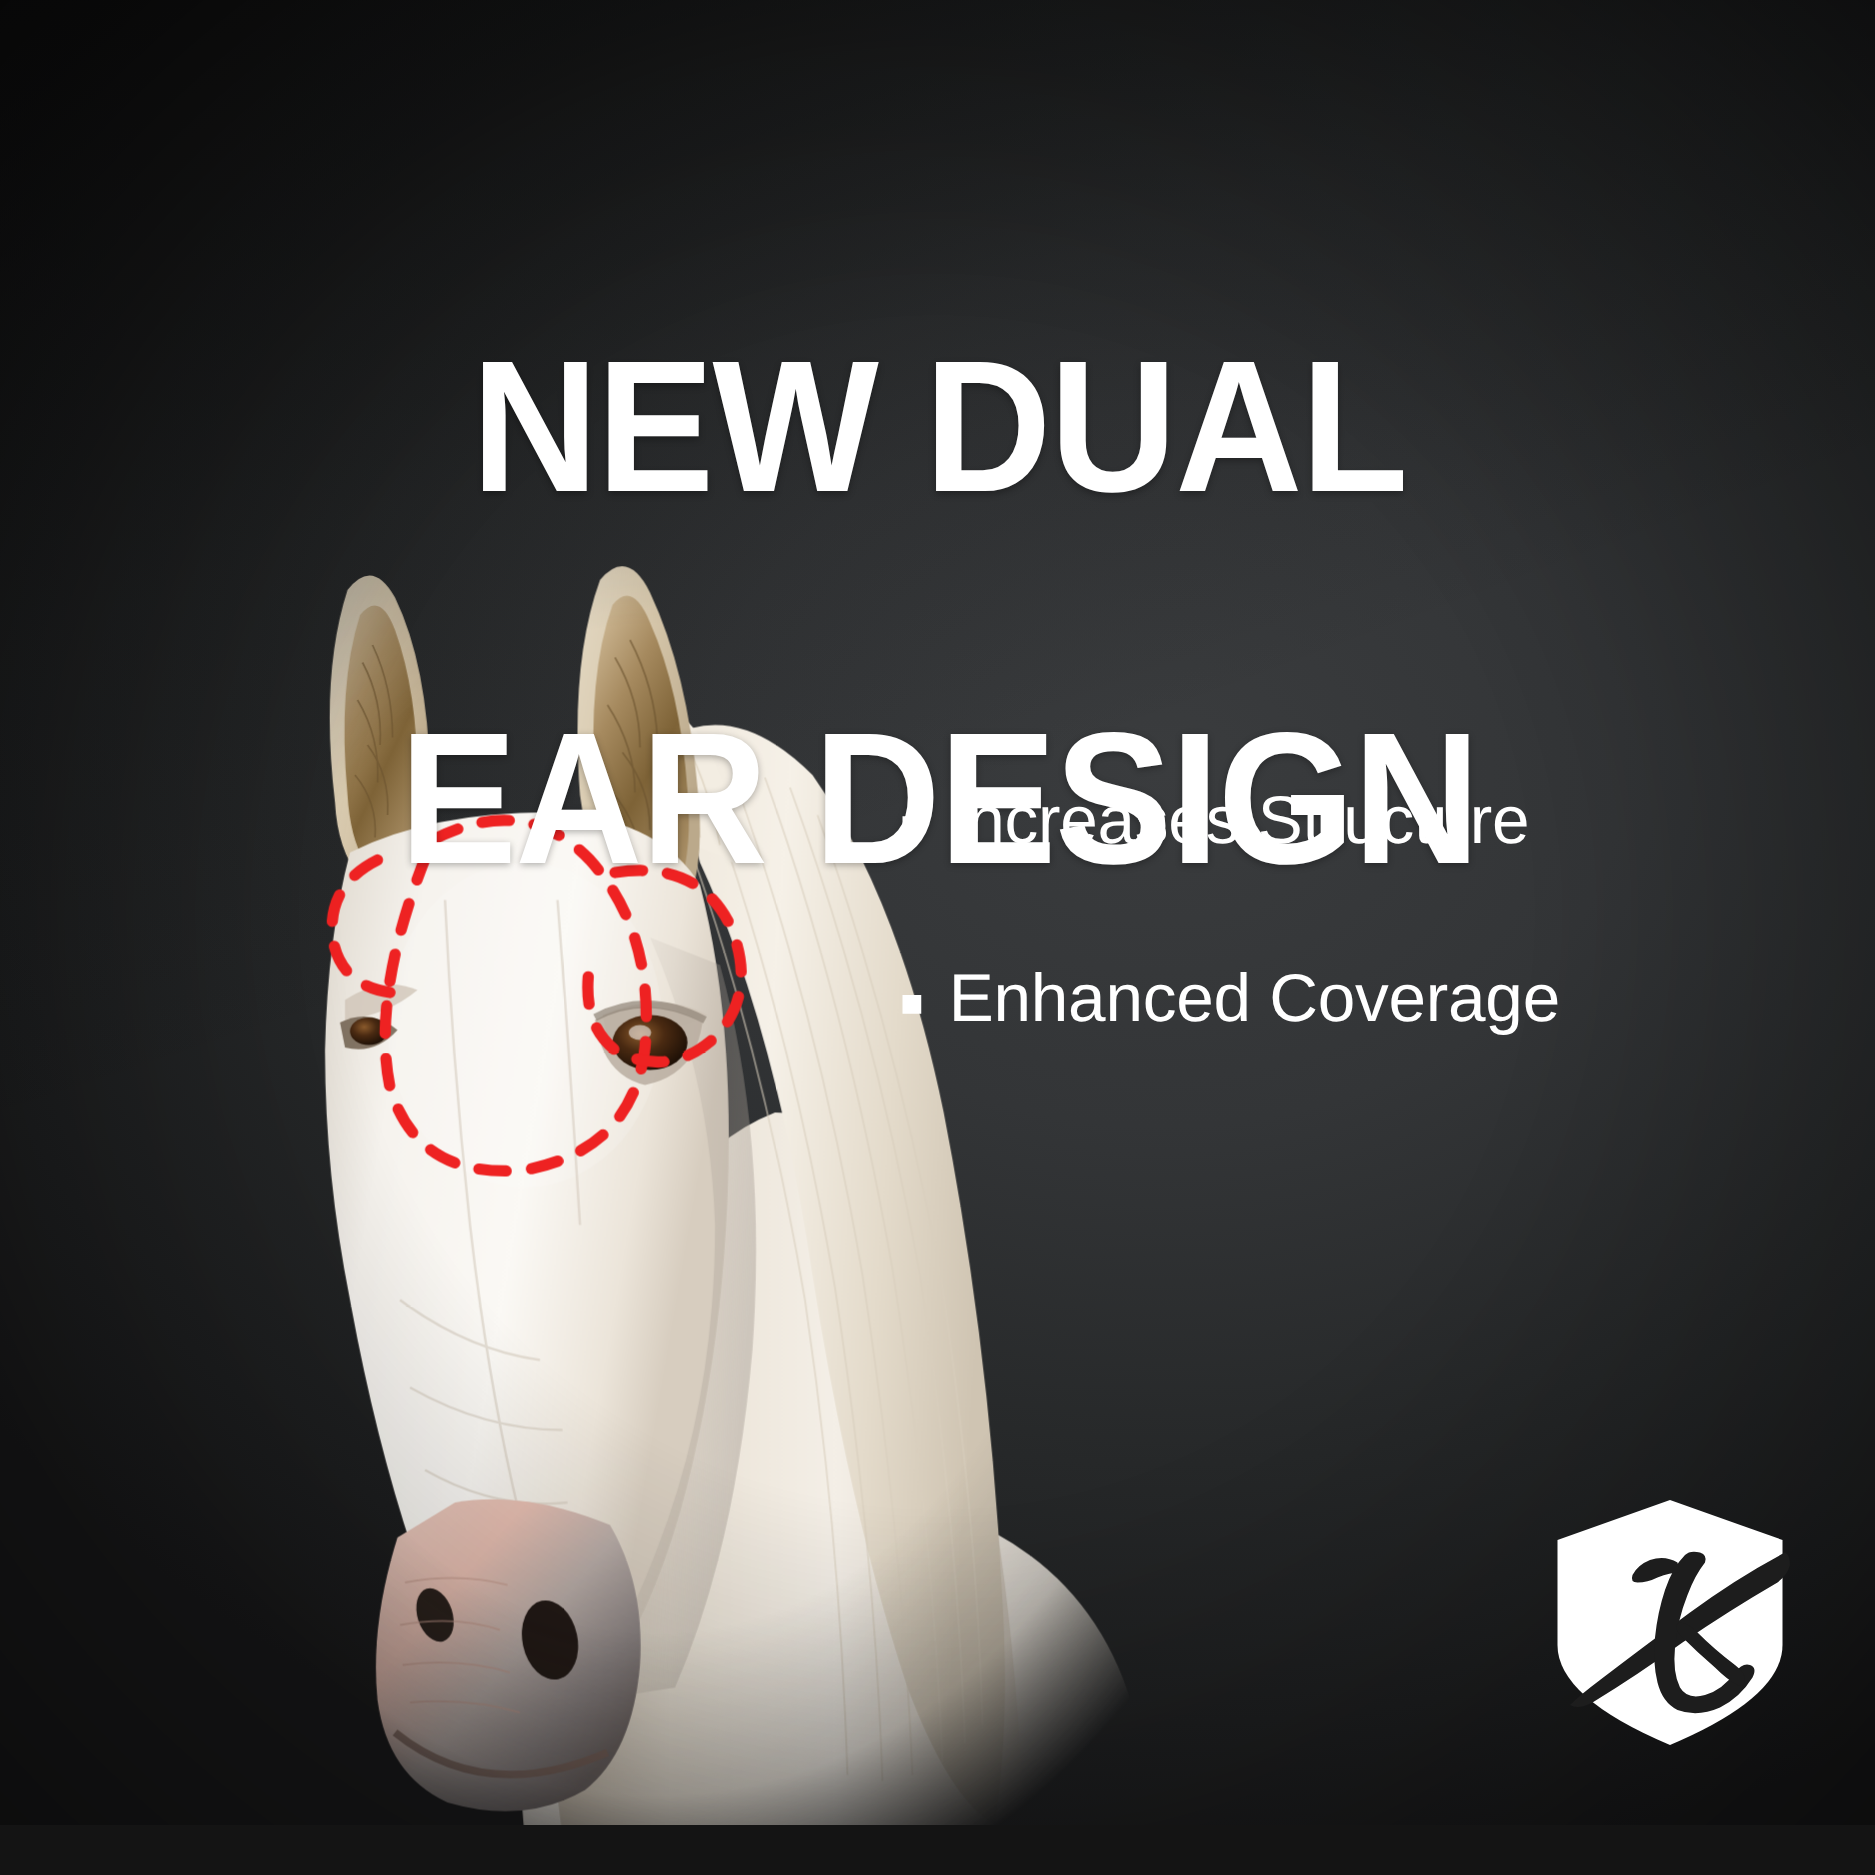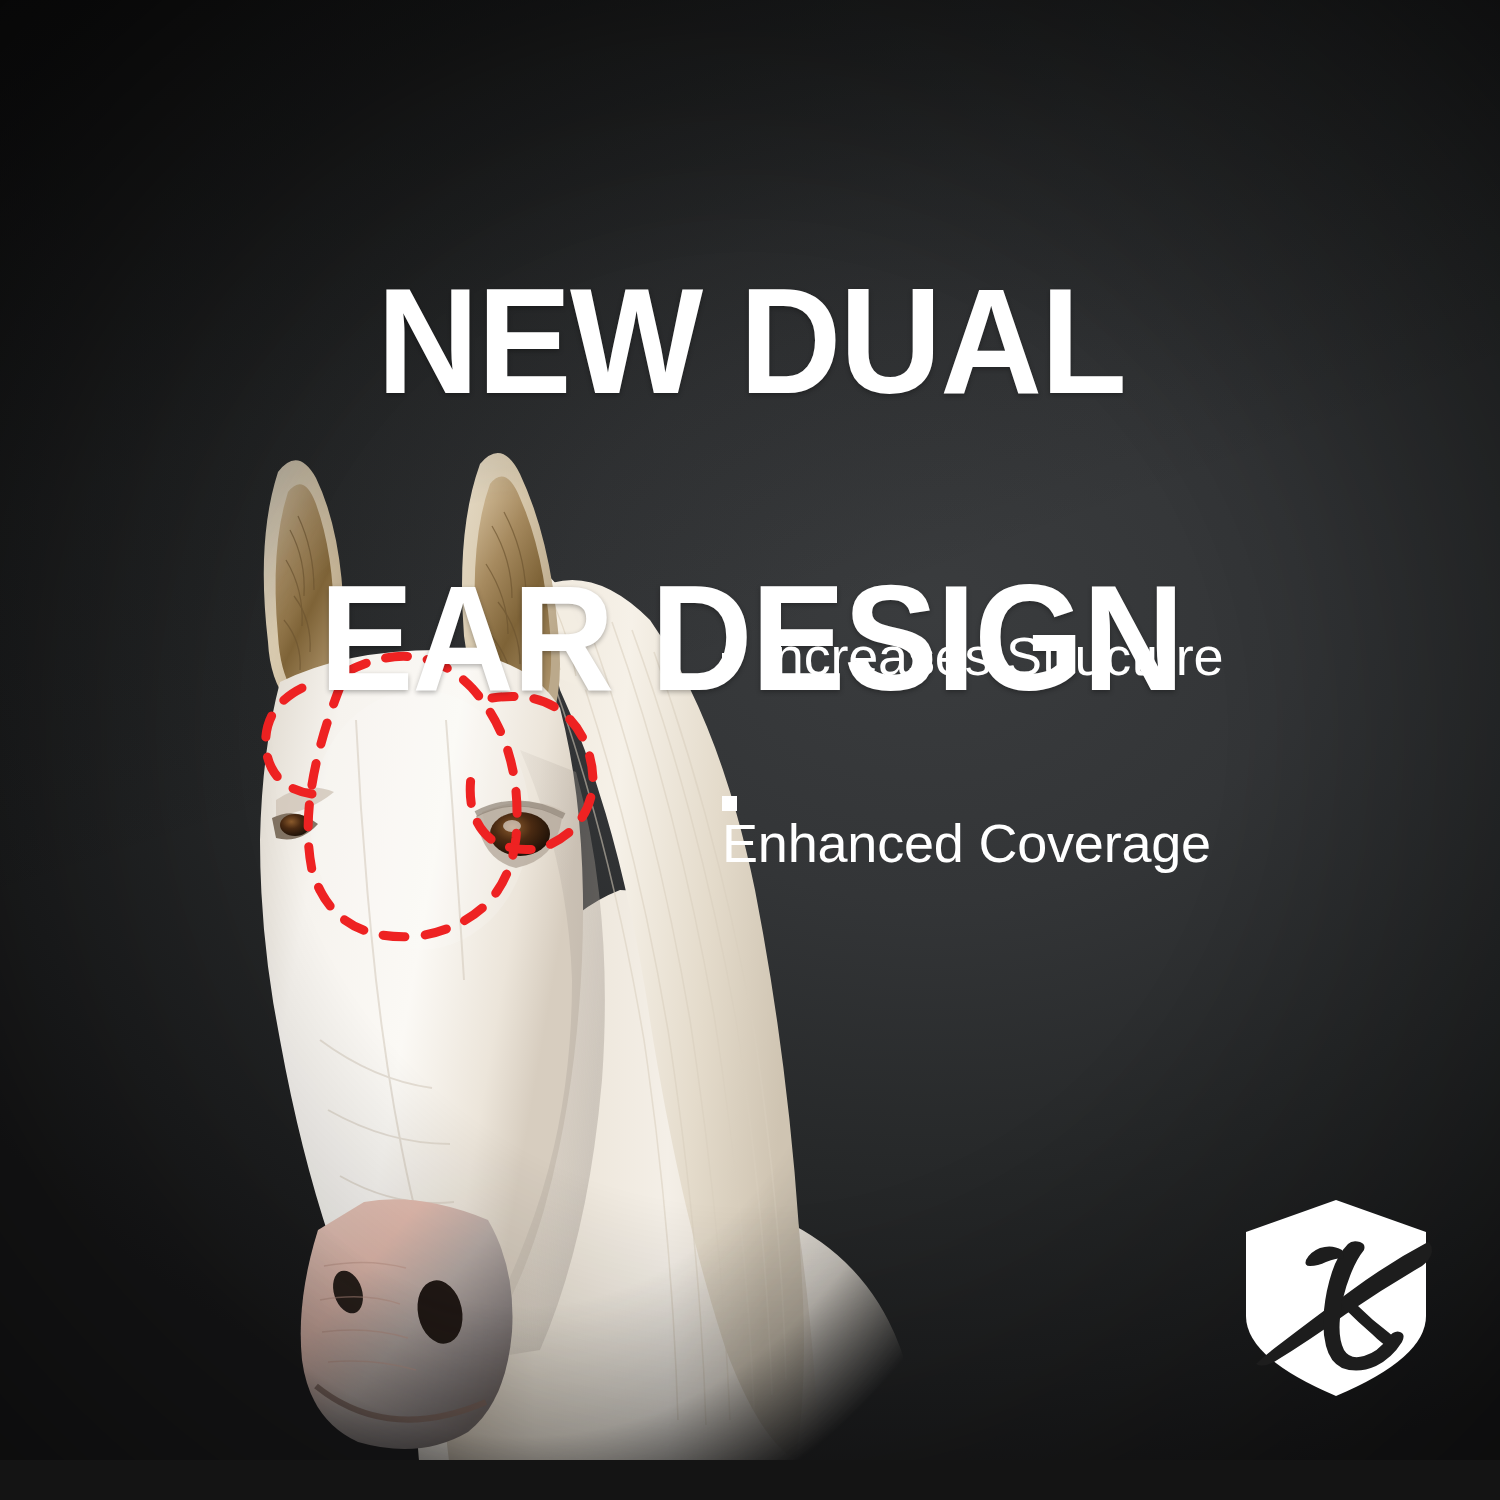--- a/index.html
+++ b/index.html
@@ -56,21 +56,21 @@
   .bullets{
     position:absolute;
     left:722px; top:624px;
     width:700px;
   }
   .bullet-row{
     display:flex;
     align-items:flex-start;
     margin-bottom:78px;
   }
-  .bullet-row:last-child{ margin-bottom:0;flex-direction:column; }
+  .bullet-row:last-child{ margin-bottom:0; }
   .bullet-mark{
     flex:0 0 auto;
     width:15px; height:15px;
     background:#ffffff;
     margin-top:29px;
     margin-right:22px;
   }
   .bullet-text{
     color:#ffffff;
     font-size:54px;

